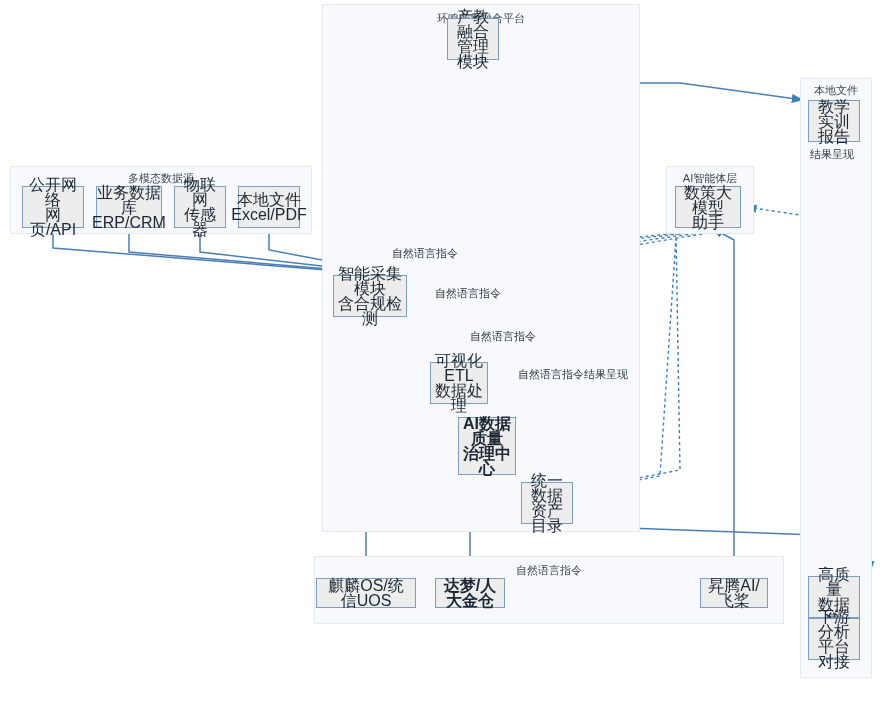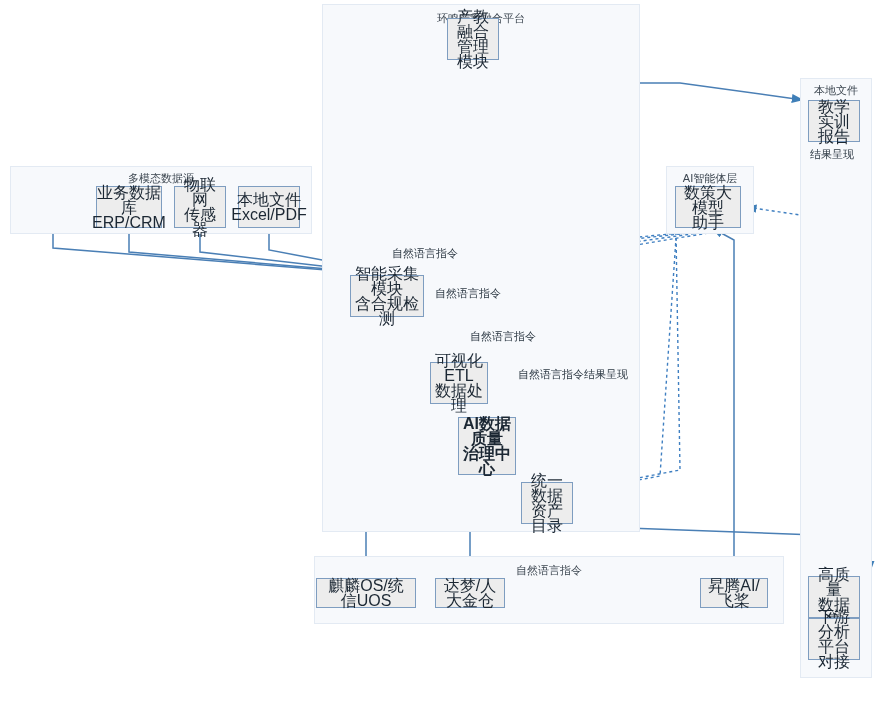--- a/index.html
+++ b/index.html
@@ -88,39 +88,45 @@
   <div class="panel" style="left:314px;top:556px;width:470px;height:68px;">
     <div class="panel-title" style="top:6px;">自然语言指令</div>
   </div>
 
   <div class="node" style="left:447px;top:18px;width:52px;height:42px;">
     <div>
         <span>产教融合</span>
         <span>管理模块</span>
       </div>
   </div>
+  <div class="node" style="left:22px;top:186px;width:62px;height:42px;">
+    <div>
+        <span>公开网络</span>
+        <span>网页/API</span>
+      </div>
+  </div>
   <div class="node" style="left:96px;top:186px;width:66px;height:42px;">
     <div>
         <span>业务数据库</span>
         <span>ERP/CRM</span>
       </div>
   </div>
   <div class="node" style="left:174px;top:186px;width:52px;height:42px;">
     <div>
         <span>物联网</span>
         <span>传感器</span>
       </div>
   </div>
   <div class="node" style="left:238px;top:186px;width:62px;height:42px;">
     <div>
         <span>本地文件</span>
         <span>Excel/PDF</span>
       </div>
   </div>
-  <div class="node" style="left:350px;top:275px;width:74px;height:42px;">
+  <div class="node" style="left:333px;top:275px;width:74px;height:42px;">
     <div>
         <span>智能采集模块</span>
         <span>含合规检测</span>
       </div>
   </div>
   <div class="node" style="left:430px;top:362px;width:58px;height:42px;">
     <div>
         <span>可视化ETL</span>
         <span>数据处理</span>
       </div>
@@ -147,21 +153,21 @@
     <div>
         <span>教学实训</span>
         <span>报告</span>
       </div>
   </div>
   <div class="node" style="left:316px;top:578px;width:100px;height:30px;">
     <div>
         <span>麒麟OS/统信UOS</span>
       </div>
   </div>
-  <div class="node" style="left:435px;top:578px;width:70px;height:30px;">
+  <div class="node" style="left:435px;top:578px;width:70px;height:30px;font-weight:bold;">
     <div>
         <span>达梦/人大金仓</span>
       </div>
   </div>
   <div class="node" style="left:700px;top:578px;width:68px;height:30px;">
     <div>
         <span>昇腾AI/飞桨</span>
       </div>
   </div>
   <div class="node" style="left:808px;top:576px;width:52px;height:42px;">

